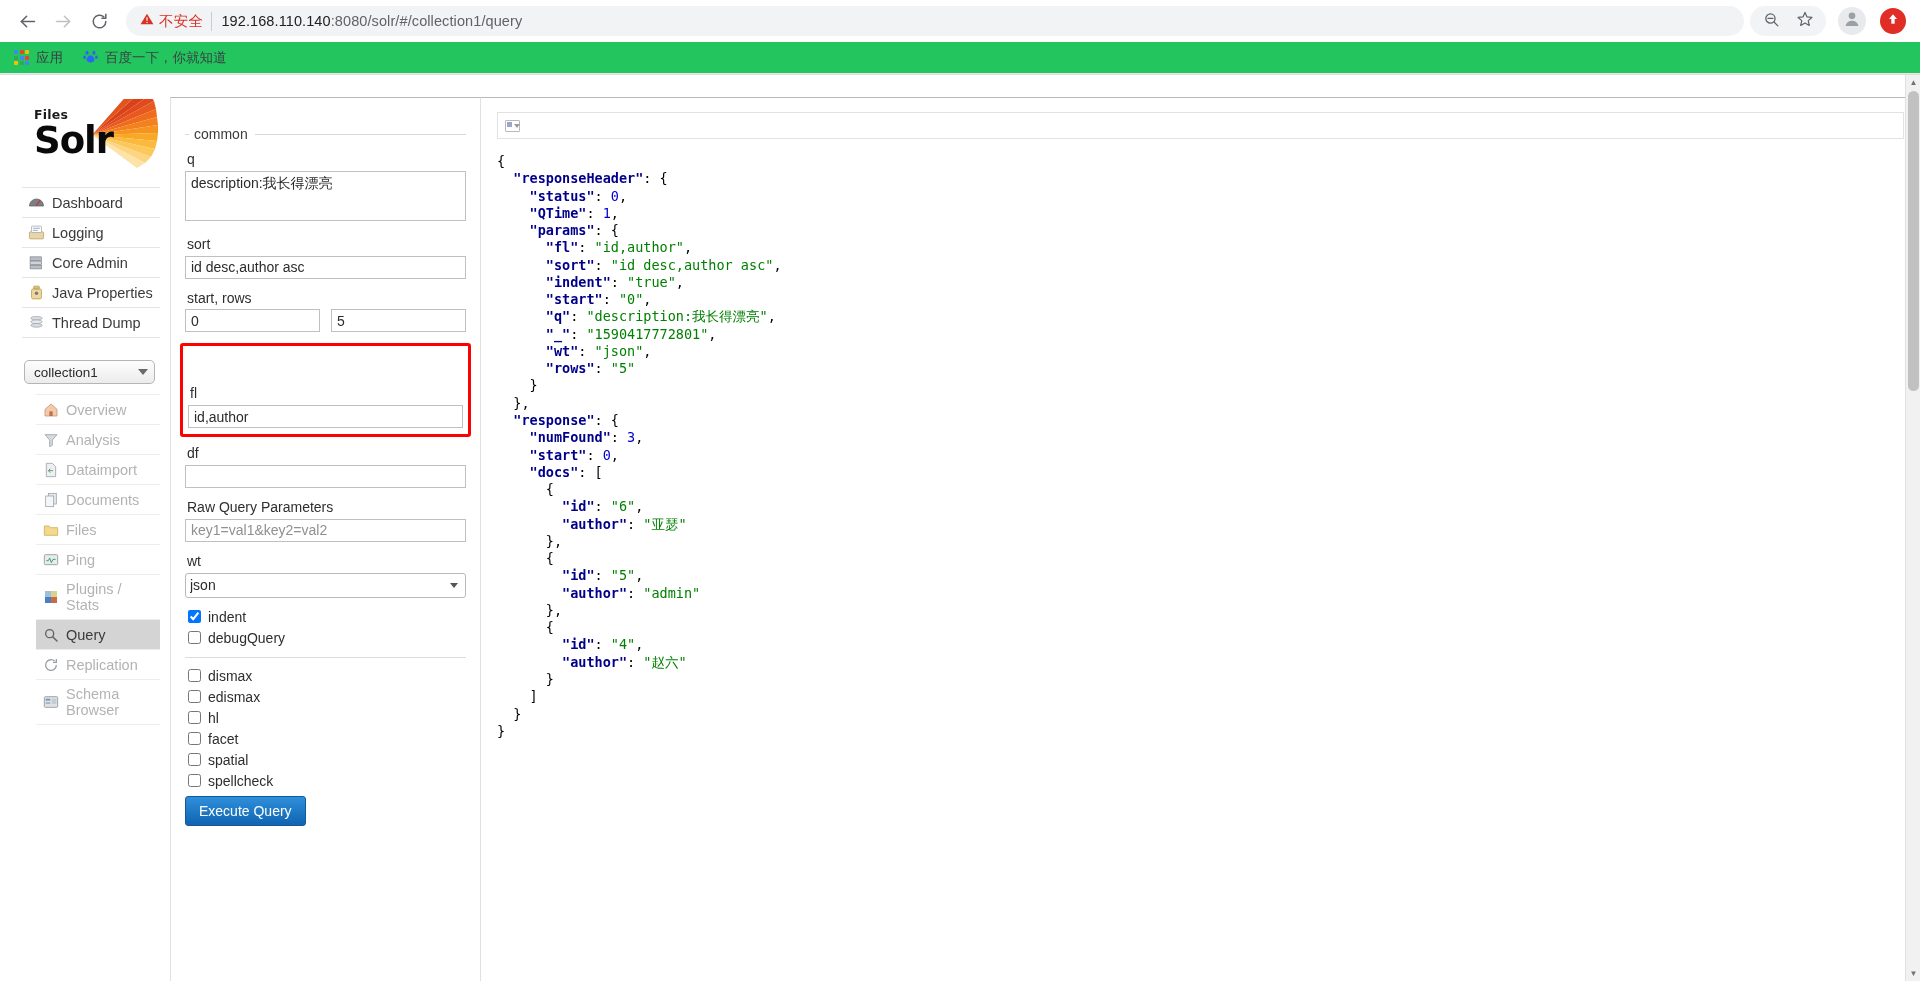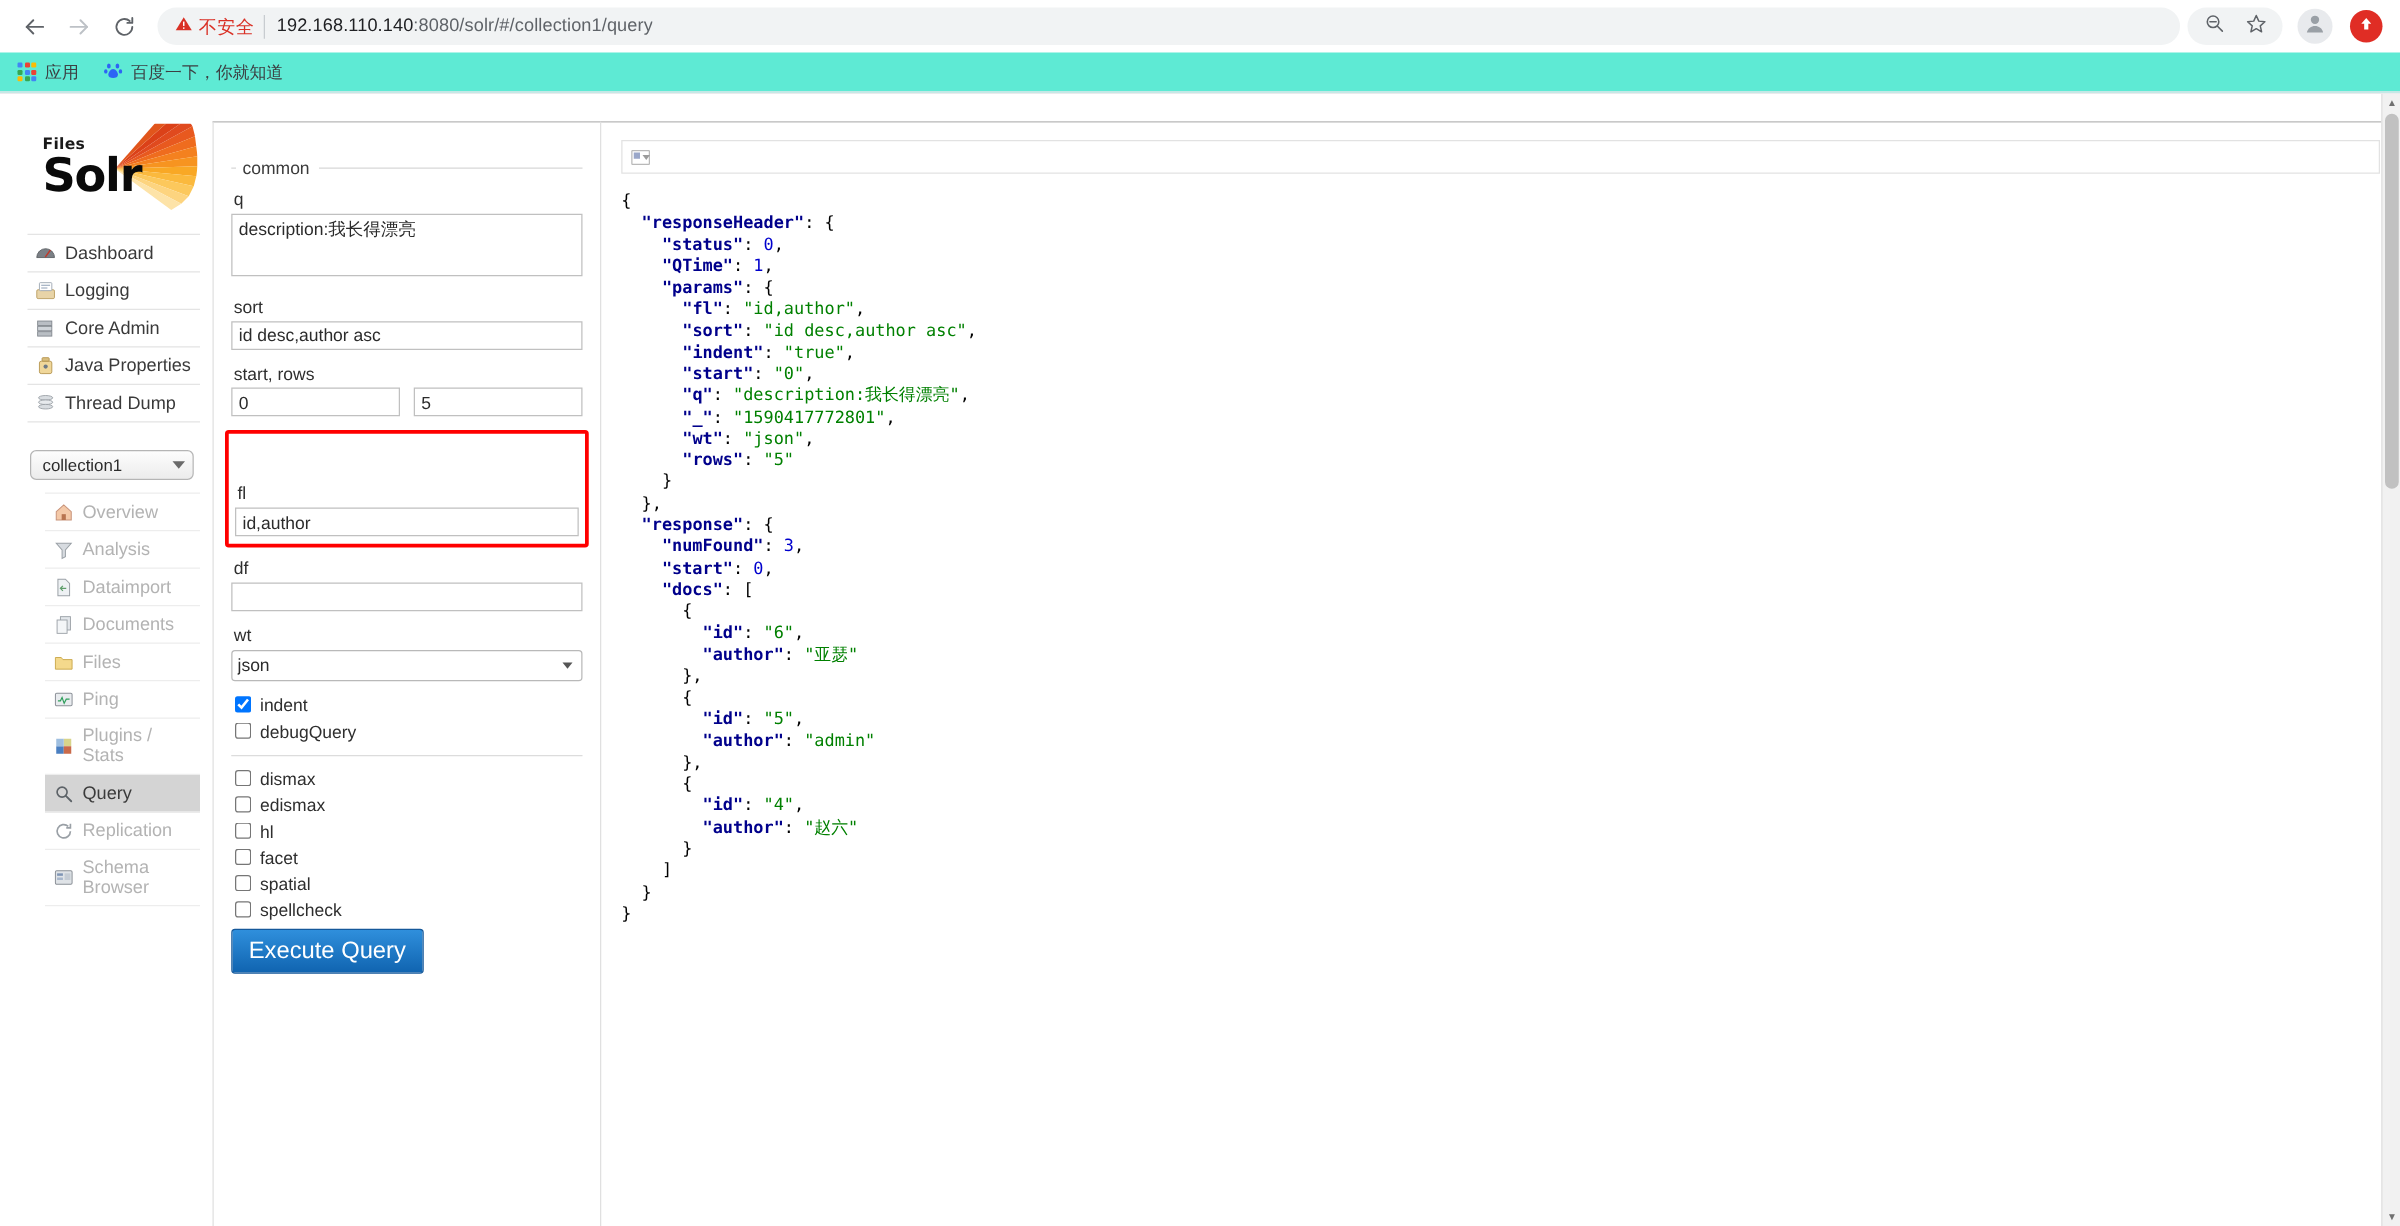--- a/index.html
+++ b/index.html
@@ -98,21 +98,21 @@
     margin-left: 12px; margin-right: 4px; cursor: pointer; flex: 0 0 auto;
   }
 
   
   .bookmarks-row {
     display: flex;
     align-items: center;
     height: 32px;
     padding: 0 14px;
     gap: 20px;
-    background: #5eead4;
+    background: #22c55e;
     border-bottom: 1px solid #e6e8eb;
   }
   .bm-item {
     display: flex; align-items: center; gap: 7px;
     cursor: pointer;
     font-size: 13.5px;
     color: #3c4043;
   }
   .apps-grid {
     width: 15px; height: 15px;
@@ -363,21 +363,21 @@
   }
   .cbx-row input { margin: 0; cursor: pointer; }
   hr.sep { border: none; border-top: 1px solid #dcdcdc; margin: 11px 0 10px 0; }
 
   .exec-btn {
     margin-top: 7px;
     background: linear-gradient(#2f8fdc, #1064b0);
     border: 1px solid #15589a;
     border-radius: 3px;
     color: #fff;
-    font-size: 19px;
+    font-size: 14px;
     font-family: "Liberation Sans", sans-serif;
     padding: 6px 13px;
     cursor: pointer;
   }
 
   
   .result-panel {
     flex: 1 1 auto;
     border-top: 1px solid #b8b8b8;
     border-left: 1px solid #e0e0e0;
@@ -805,20 +805,24 @@
       <div class="fl-highlight">
         <div class="fld-label">fl</div>
         <input class="txtin" value="id,author" style="">
       </div>
 
       <div class="field">
         <div class="fld-label">df</div>
         <input class="txtin" value="" style="">
       </div>
 
+      <div class="field">
+        <div class="fld-label">Raw Query Parameters</div>
+        <input class="txtin" placeholder="key1=val1&amp;key2=val2" style="">
+      </div>
 
       <div class="field">
         <div class="fld-label">wt</div>
         <div class="select-wrap">
           <select class="wt-select" id="wt-select"><option value="json">json</option><option value="xml">xml</option><option value="python">python</option><option value="ruby">ruby</option><option value="php">php</option><option value="csv">csv</option></select>
           <span class="caret"></span>
         </div>
       </div>
 
       <label class="cbx-row">

